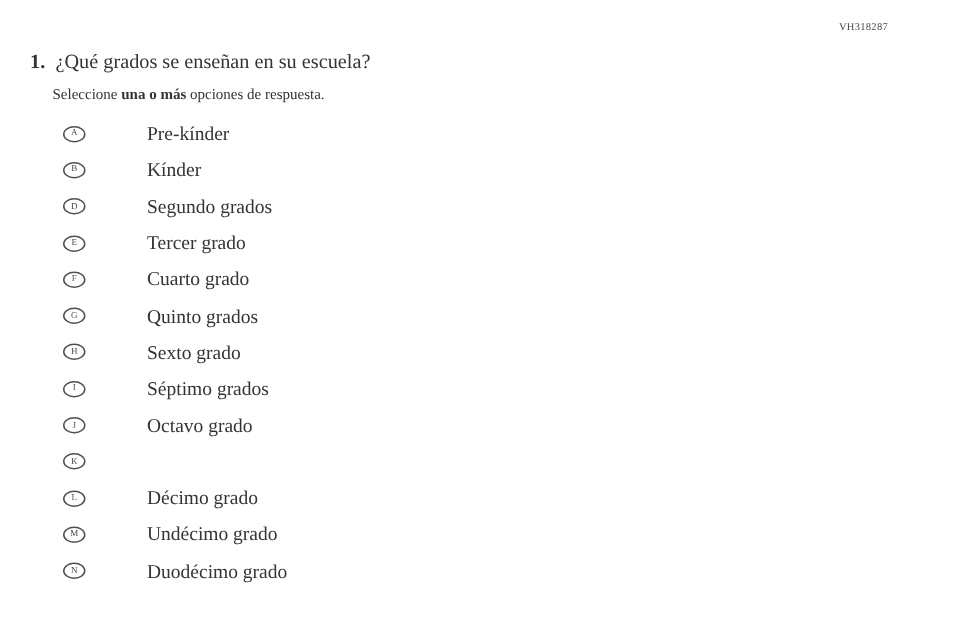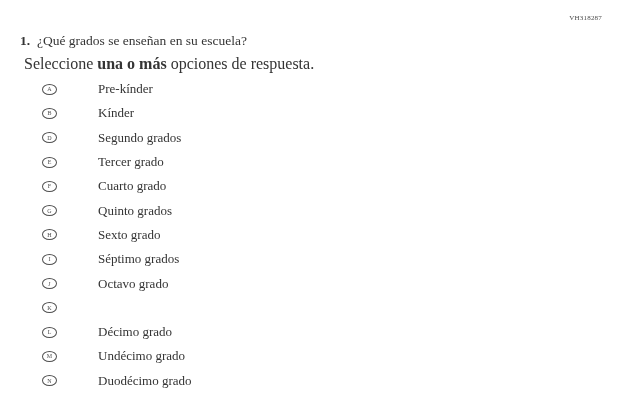--- a/index.html
+++ b/index.html
@@ -12,39 +12,39 @@
     width: 642px;
     height: 415px;
     background: #ffffff;
     font-family: "Liberation Serif", "DejaVu Serif", serif;
     color: #343434;
     overflow: hidden;
   }
   .form-code {
     position: absolute;
     top: 14px;
-    right: 40px;
+    right: 50px;
     font-size: 7px;
     letter-spacing: 0.2px;
     color: #4a4a4a;
   }
   .question-row {
     display: flex;
     margin: 33px 0 0 20px;
     font-size: 13.5px;
     line-height: 15px;
   }
   .q-num {
     font-weight: bold;
     width: 17px;
     flex: 0 0 17px;
   }
   .instruction {
-    margin: 8px 0 0 24px;
-    font-size: 16px;
+    margin: 8px 0 0 35px;
+    font-size: 10px;
     line-height: 15px;
   }
   .instruction b { font-weight: bold; }
   .options {
     margin: 6px 0 0 42px;
   }
   .option {
     display: flex;
     align-items: center;
     height: 24.3px;

